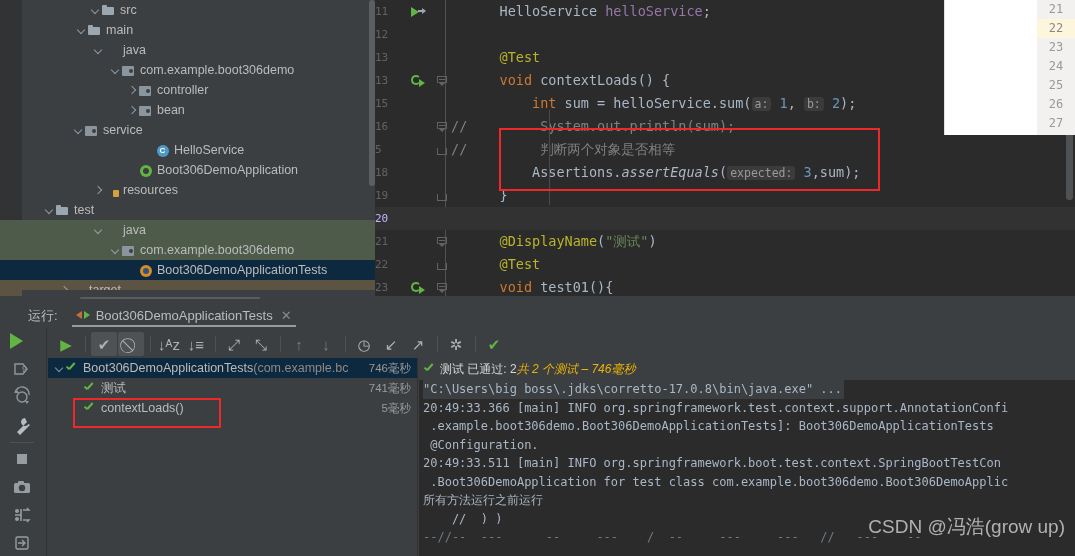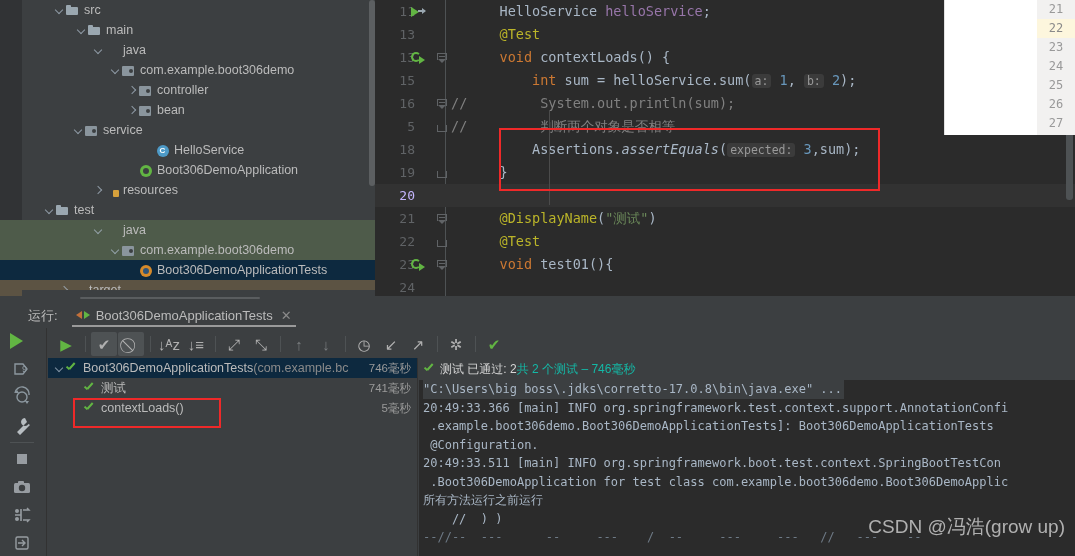--- a/index.html
+++ b/index.html
@@ -109,22 +109,22 @@
     position:absolute; left:375px; top:0; width:700px; height:300px;
     background:#2b2b2b; overflow:hidden;
     font-family:"DejaVu Sans Mono","Liberation Mono",monospace;
   }
   .code-line {
     position:relative; height:23px; line-height:23px;
     font-size:13.5px; white-space:pre; color:#a9b7c6;
   }
   .code-line.current { background:#323232; }
   .lnum {
-    position:absolute; left:8px; top:0; width:32px; text-align:right;
-    color:#606366; font-size:13px;
+    position:absolute; left:0; top:0; width:32px; 
+    color:#606366; font-size:11px;
   }
   .lnum.cur { color:#c4b5fd; }
   .gutter-run {
     position:absolute; left:36px; top:5px; width:14px; height:14px;
   }
   .gutter-run .tri{
     position:absolute; left:0; top:2px; width:0;height:0;
     border-left:8px solid #62b543; border-top:5px solid transparent;
     border-bottom:5px solid transparent;
   }
@@ -310,21 +310,21 @@
     position:absolute; left:419px; top:58px; width:656px; height:198px;
     background:#2b2b2b; overflow:hidden;
   }
   #console-status{
     position:absolute; left:0; top:0; width:656px; height:22px;
     background:#3c3f41; display:flex; align-items:center; padding-left:4px;
     font-size:12px; white-space:nowrap;
   }
   #console-status .tcheck{ margin-right:4px; }
   .cs-main{ color:#d6d6d6; }
-  .cs-dim { color:#14b8a6; }
+  .cs-dim { color:#eab308;font-style:italic; }
   #console-body{
     position:absolute; left:0; top:22px; width:656px; height:176px;
     font-family:"DejaVu Sans Mono","Liberation Mono",monospace;
     font-size:12px; line-height:18.5px; color:#a9b7c6; white-space:pre;
   }
   .cmdline{ background:#3c3f41; display:inline-block; padding-right:2px; }
   .cl{ padding-left:4px; }
   #watermark{
     position:absolute; right:10px; bottom:16px;
     font-size:19px; color:#c8c8c8; opacity:.85;
@@ -346,21 +346,21 @@
   }
 </style>
 </head>
 <body>
 
 <div id="root">
 
   <div id="project-pane">
     <div id="project-left-strip"></div>
     <div id="project-rows">
-        <div class="tree-row" style="padding-left: 54px;">
+        <div class="tree-row" style="padding-left: 90px;">
           <span class="arrow "></span>
           <span class="ico folder"></span>
           <span class="tree-label">src</span>
         </div>
         <div class="tree-row" style="padding-left: 76px;">
           <span class="arrow "></span>
           <span class="ico folder"></span>
           <span class="tree-label">main</span>
         </div>
         <div class="tree-row" style="padding-left: 93px;">
@@ -431,20 +431,21 @@
           <span class="tree-label">target</span>
         </div>
       </div>
     <div id="proj-scroll"></div>
   </div>
 
   <div id="editor">
     <div id="vline"></div>
     <div id="editor-lines">
         <div class="code-line"><span class="lnum">11</span><span class="gutter-run"><span class="tri"></span><span class="arw"></span></span><span class="ctext"><span class="">    </span><span class="">HelloService </span><span class="fld">helloService</span><span class="">;</span></span></div>
+        <div class="code-line"><span class="lnum">12</span><span class="ctext"></span></div>
         <div class="code-line"><span class="lnum">13</span><span class="ctext"><span class="">    </span><span class="anno">@Test</span></span></div>
         <div class="code-line"><span class="lnum">13</span><span class="gutter-rerun"><span class="circ"></span><span class="tri2"></span></span><span class="fold minus"><span class="box"></span><span class="tip"></span><span class="bar"></span></span><span class="ctext"><span class="">    </span><span class="kw">void</span><span class=""> contextLoads() {</span></span></div>
         <div class="code-line"><span class="lnum">15</span><span class="ctext"><span class="">        </span><span class="kw">int</span><span class=""> sum = helloService.sum(</span><span class="hintbox">a:</span><span class=""> </span><span class="num">1</span><span class="">, </span><span class="hintbox">b:</span><span class=""> </span><span class="num">2</span><span class="">);</span></span></div>
         <div class="code-line"><span class="lnum">16</span><span class="fold minus"><span class="box"></span><span class="tip"></span><span class="bar"></span></span><span class="ctext"><span class="cmt" style="position: absolute; left: -16px;">//</span><span class="cmt">         System.out.println(sum);</span></span></div>
         <div class="code-line"><span class="lnum">5</span><span class="fold"><span class="box end"></span></span><span class="ctext"><span class="cmt" style="position: absolute; left: -16px;">//</span><span class="cmt">         判断两个对象是否相等</span></span></div>
         <div class="code-line"><span class="lnum">18</span><span class="ctext"><span class="">        Assertions.</span><span class="ital">assertEquals</span><span class="">(</span><span class="hintbox">expected:</span><span class=""> </span><span class="num">3</span><span class="">,sum);</span></span></div>
         <div class="code-line"><span class="lnum">19</span><span class="fold"><span class="box end"></span></span><span class="ctext"><span class="">    }</span></span></div>
         <div class="code-line current"><span class="lnum cur">20</span><span class="ctext"></span></div>
         <div class="code-line"><span class="lnum">21</span><span class="fold minus"><span class="box"></span><span class="tip"></span><span class="bar"></span></span><span class="ctext"><span class="">    </span><span class="anno">@DisplayName</span><span class="">(</span><span class="str">"测试"</span><span class="">)</span></span></div>
         <div class="code-line"><span class="lnum">22</span><span class="fold"><span class="box end"></span></span><span class="ctext"><span class="">    </span><span class="anno">@Test</span></span></div>

